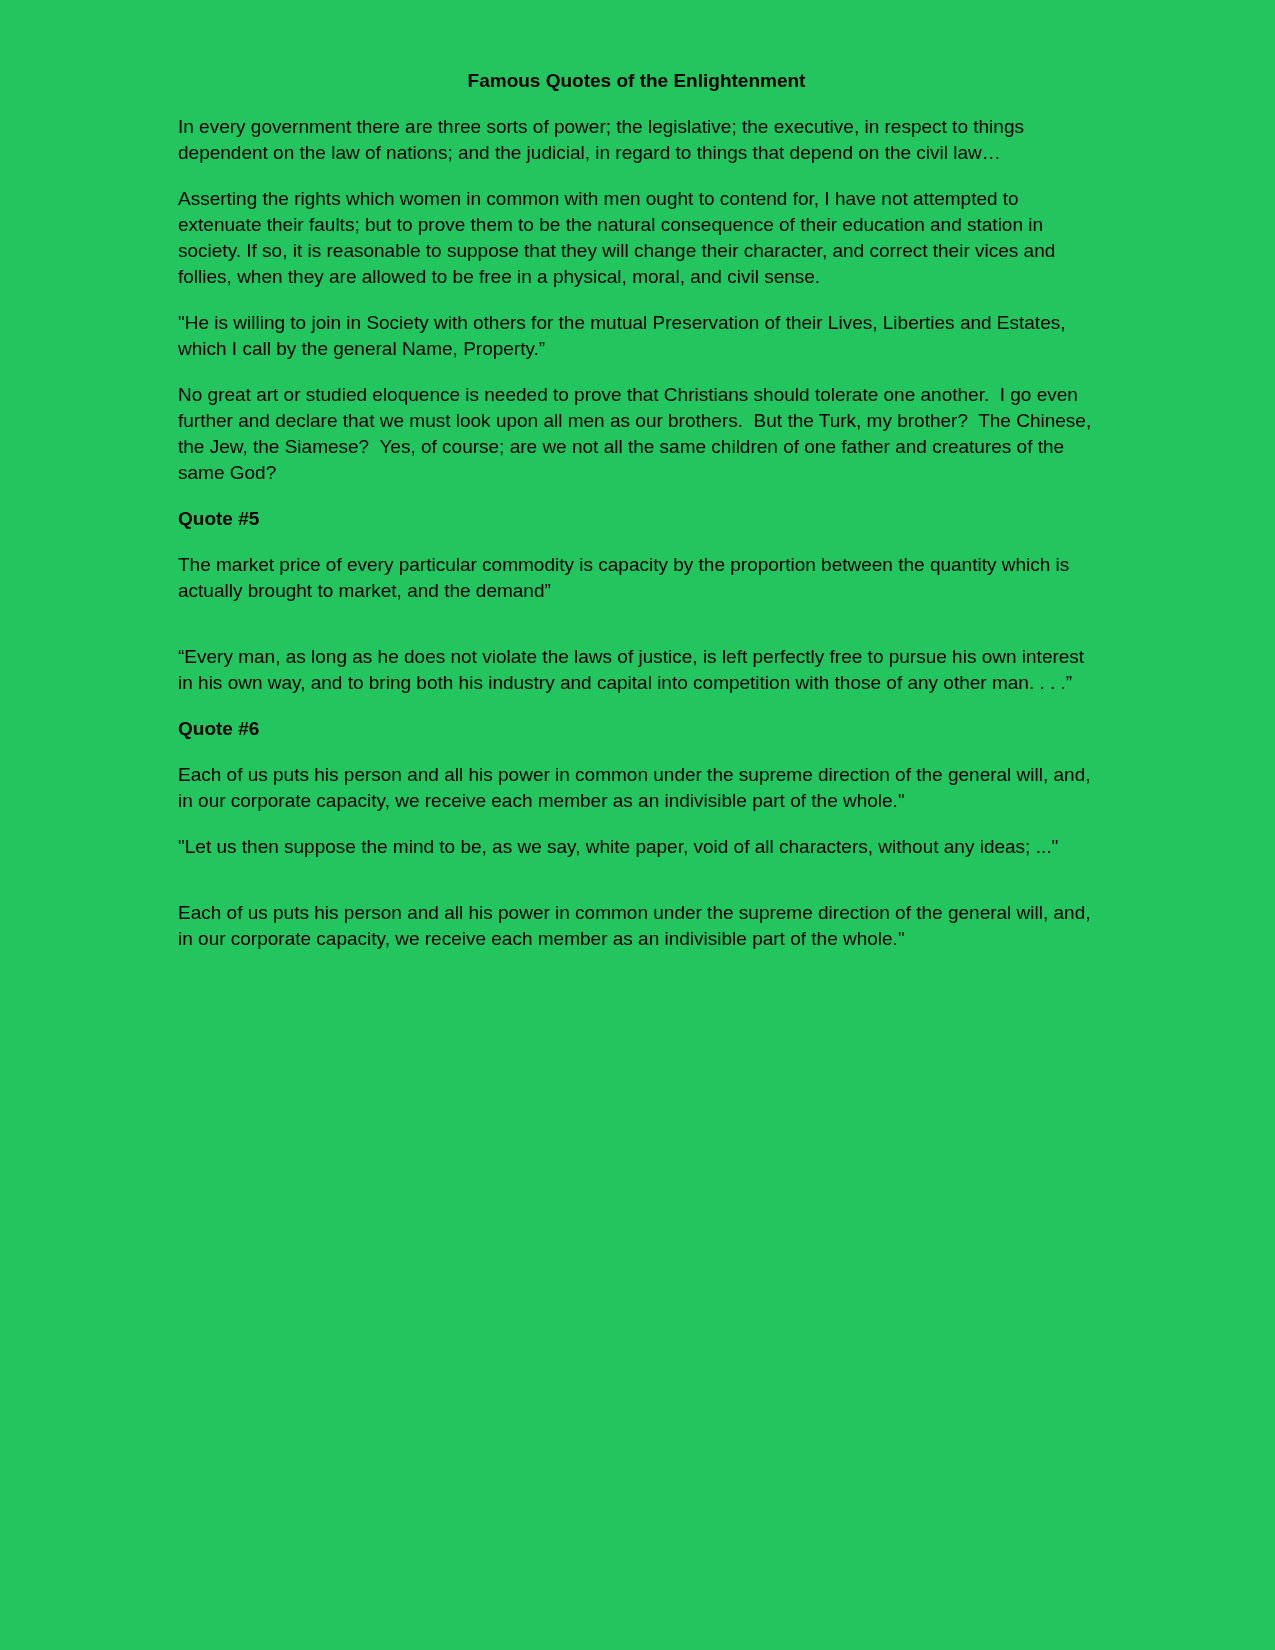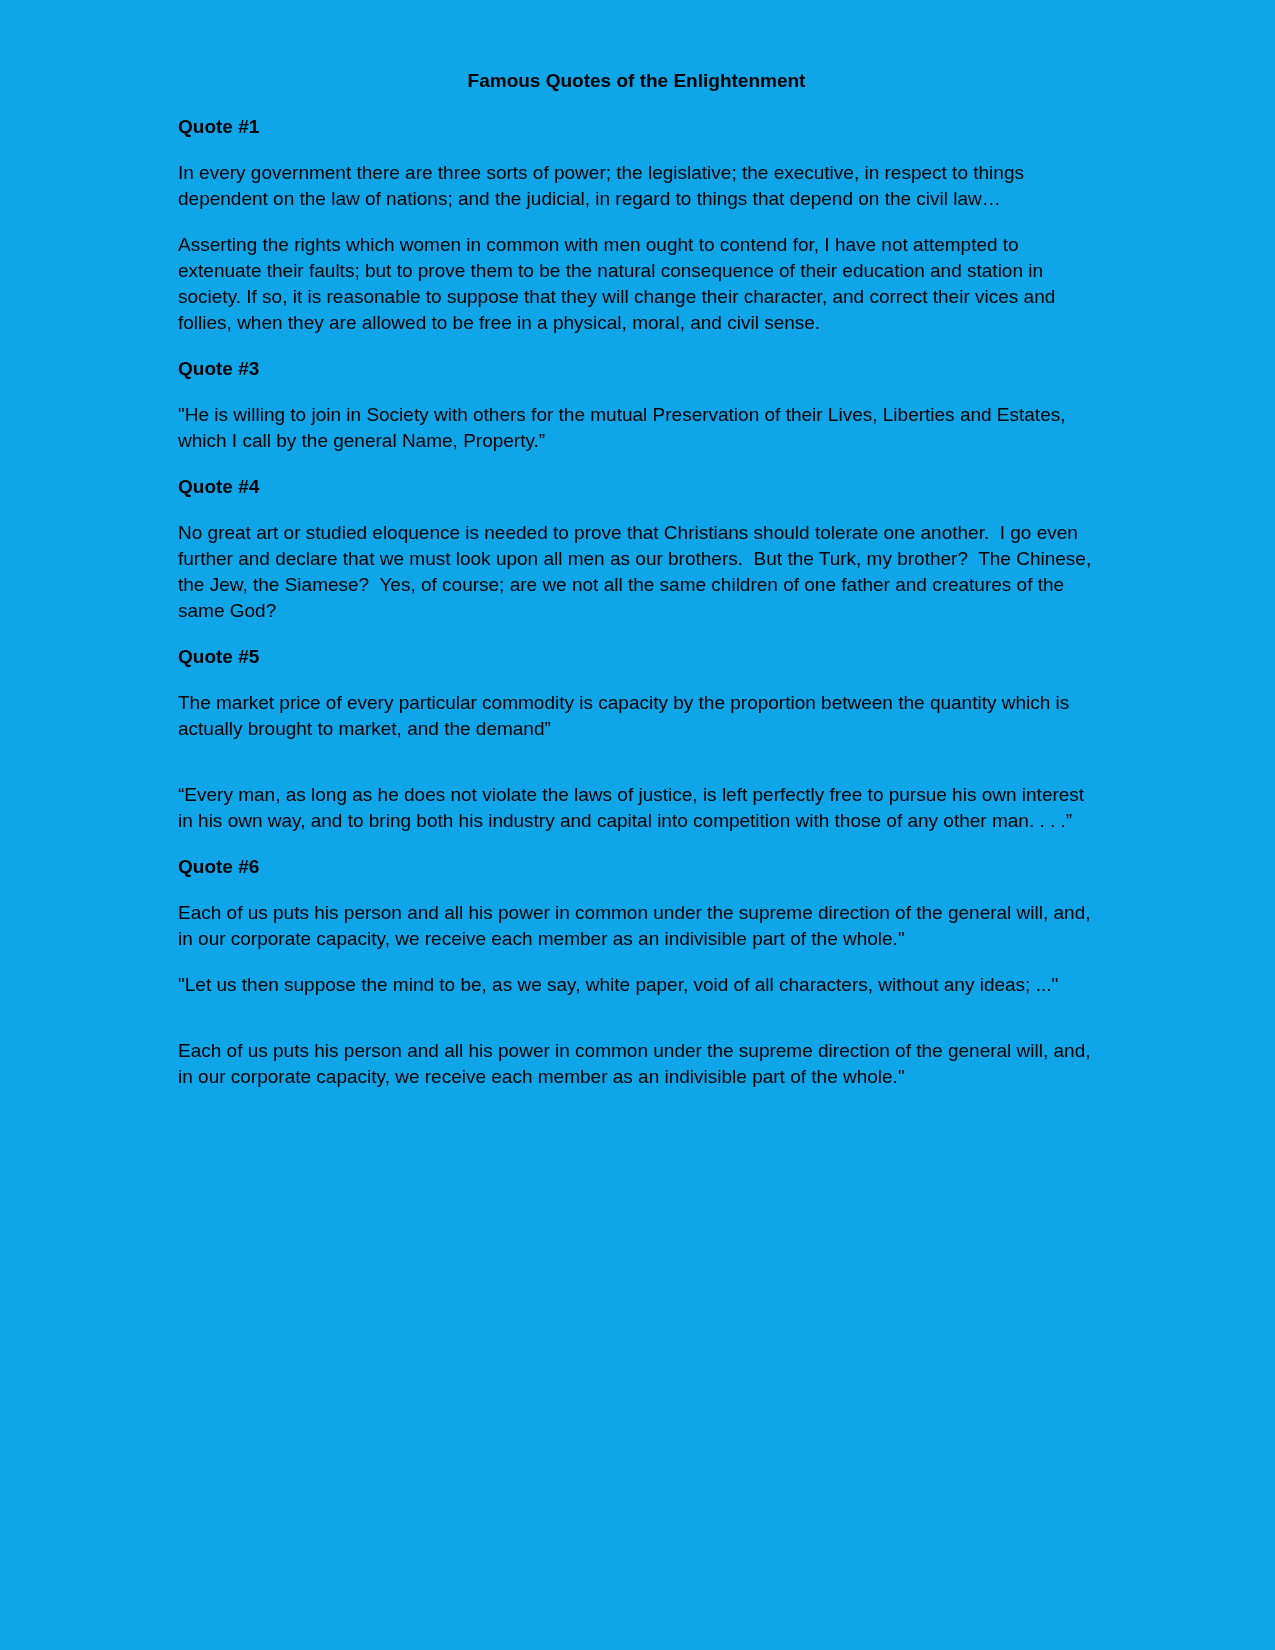--- a/index.html
+++ b/index.html
@@ -15,21 +15,21 @@
     font-family: "Liberation Sans", sans-serif;
     font-size: 19px;
     line-height: 26px;
     overflow: hidden;
   }
   .page {
     box-sizing: border-box;
     width: 1275px;
     height: 1650px;
     padding: 68px 180px 40px 178px;
-    background: #0ea5e9;
+    background: #22c55e;
   }
   .doc-title {
     font-size: 19px;
     font-weight: bold;
     text-align: center;
     margin: 0 0 20px 0;
   }
   .quote-heading {
     font-size: 19px;
     font-weight: bold;
@@ -47,35 +47,32 @@
   }
 </style>
 </head>
 <body>
 
 <div class="page">
 
   <h1 class="doc-title">Famous Quotes of the Enlightenment</h1>
 
   <section class="quote-section">
-    <h2 class="quote-heading">Quote #1</h2>
     <p class="quote-para">In every government there are three sorts of power; the legislative; the executive, in respect to things dependent on the law of nations; and the judicial, in regard to things that depend on the civil law…</p>
   </section>
 
   <section class="quote-section">
     <p class="quote-para">Asserting the rights which women in common with men ought to contend for, I have not attempted to extenuate their faults; but to prove them to be the natural consequence of their education and station in society. If so, it is reasonable to suppose that they will change their character, and correct their vices and follies, when they are allowed to be free in a physical, moral, and civil sense.</p>
   </section>
 
   <section class="quote-section">
-    <h2 class="quote-heading">Quote #3</h2>
     <p class="quote-para">"He is willing to join in Society with others for the mutual Preservation of their Lives, Liberties and Estates, which I call by the general Name, Property.”</p>
   </section>
 
   <section class="quote-section">
-    <h2 class="quote-heading">Quote #4</h2>
     <p class="quote-para">No great art or studied eloquence is needed to prove that Christians should tolerate one another.  I go even further and declare that we must look upon all men as our brothers.  But the Turk, my brother?  The Chinese, the Jew, the Siamese?  Yes, of course; are we not all the same children of one father and creatures of the same God?</p>
   </section>
 
   <section class="quote-section">
     <h2 class="quote-heading">Quote #5</h2>
     <p class="quote-para">The market price of every particular commodity is capacity by the proportion between the quantity which is actually brought to market, and the demand”</p>
     <p class="quote-para">“Every man, as long as he does not violate the laws of justice, is left perfectly free to pursue his own interest in his own way, and to bring both his industry and capital into competition with those of any other man. . . .”</p>
   </section>
 
   <section class="quote-section">

